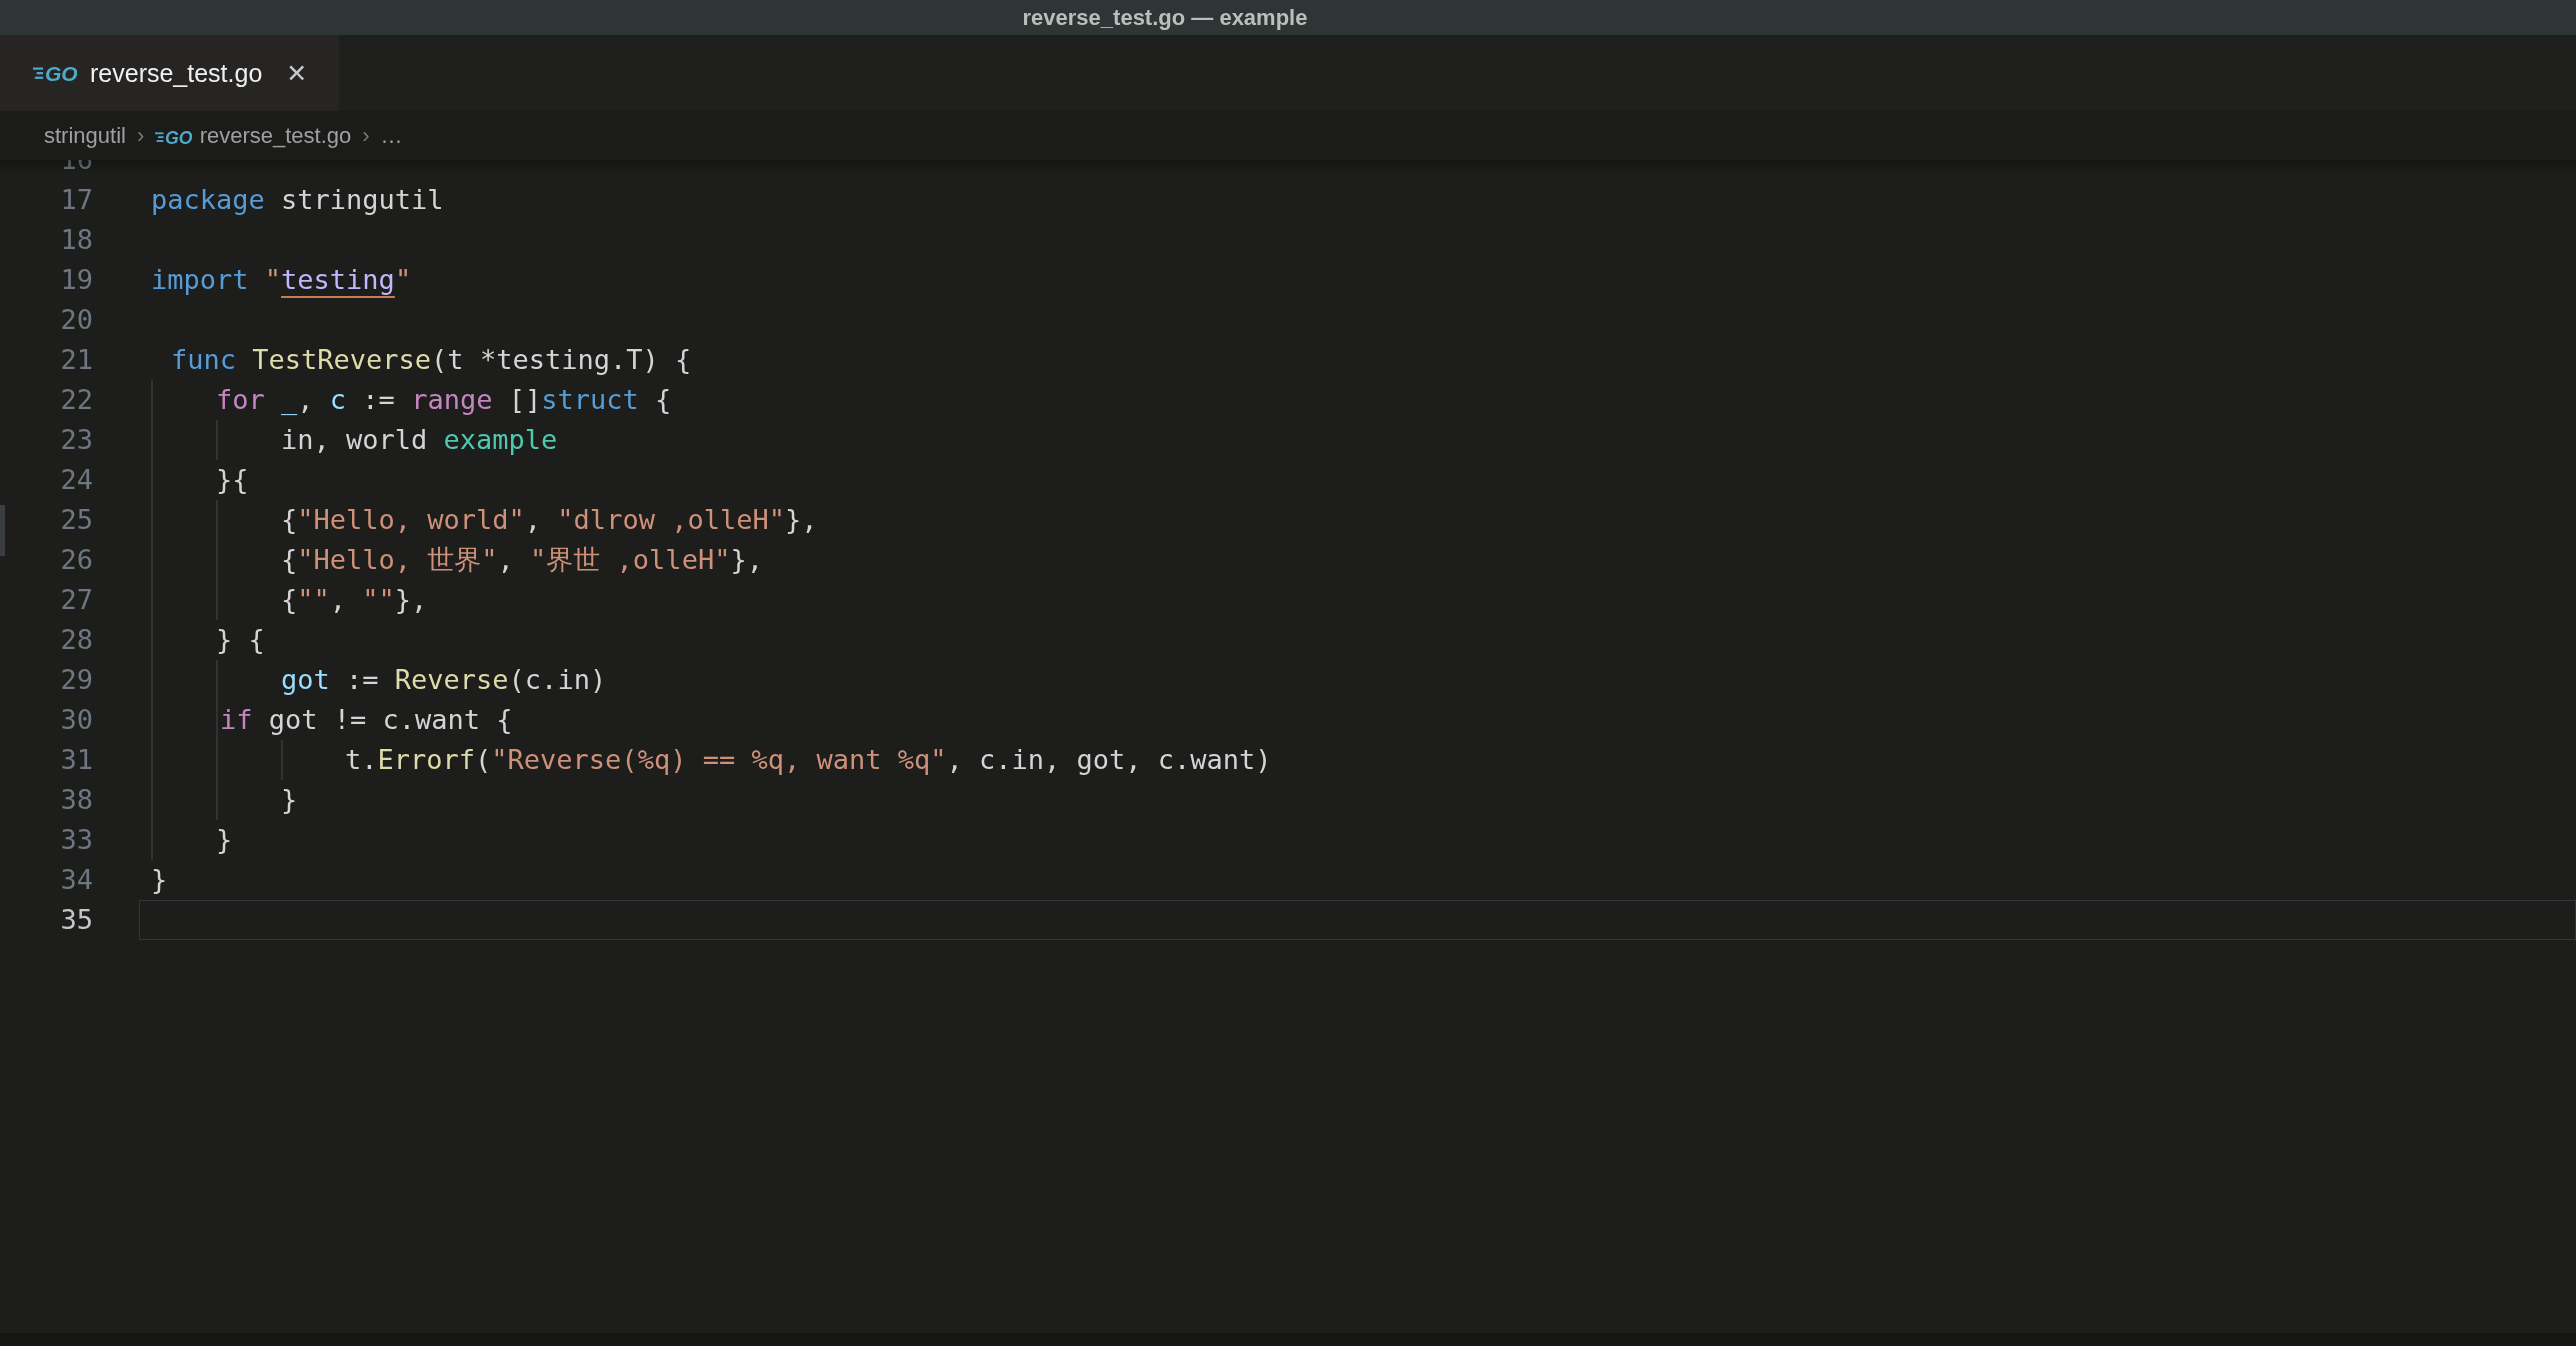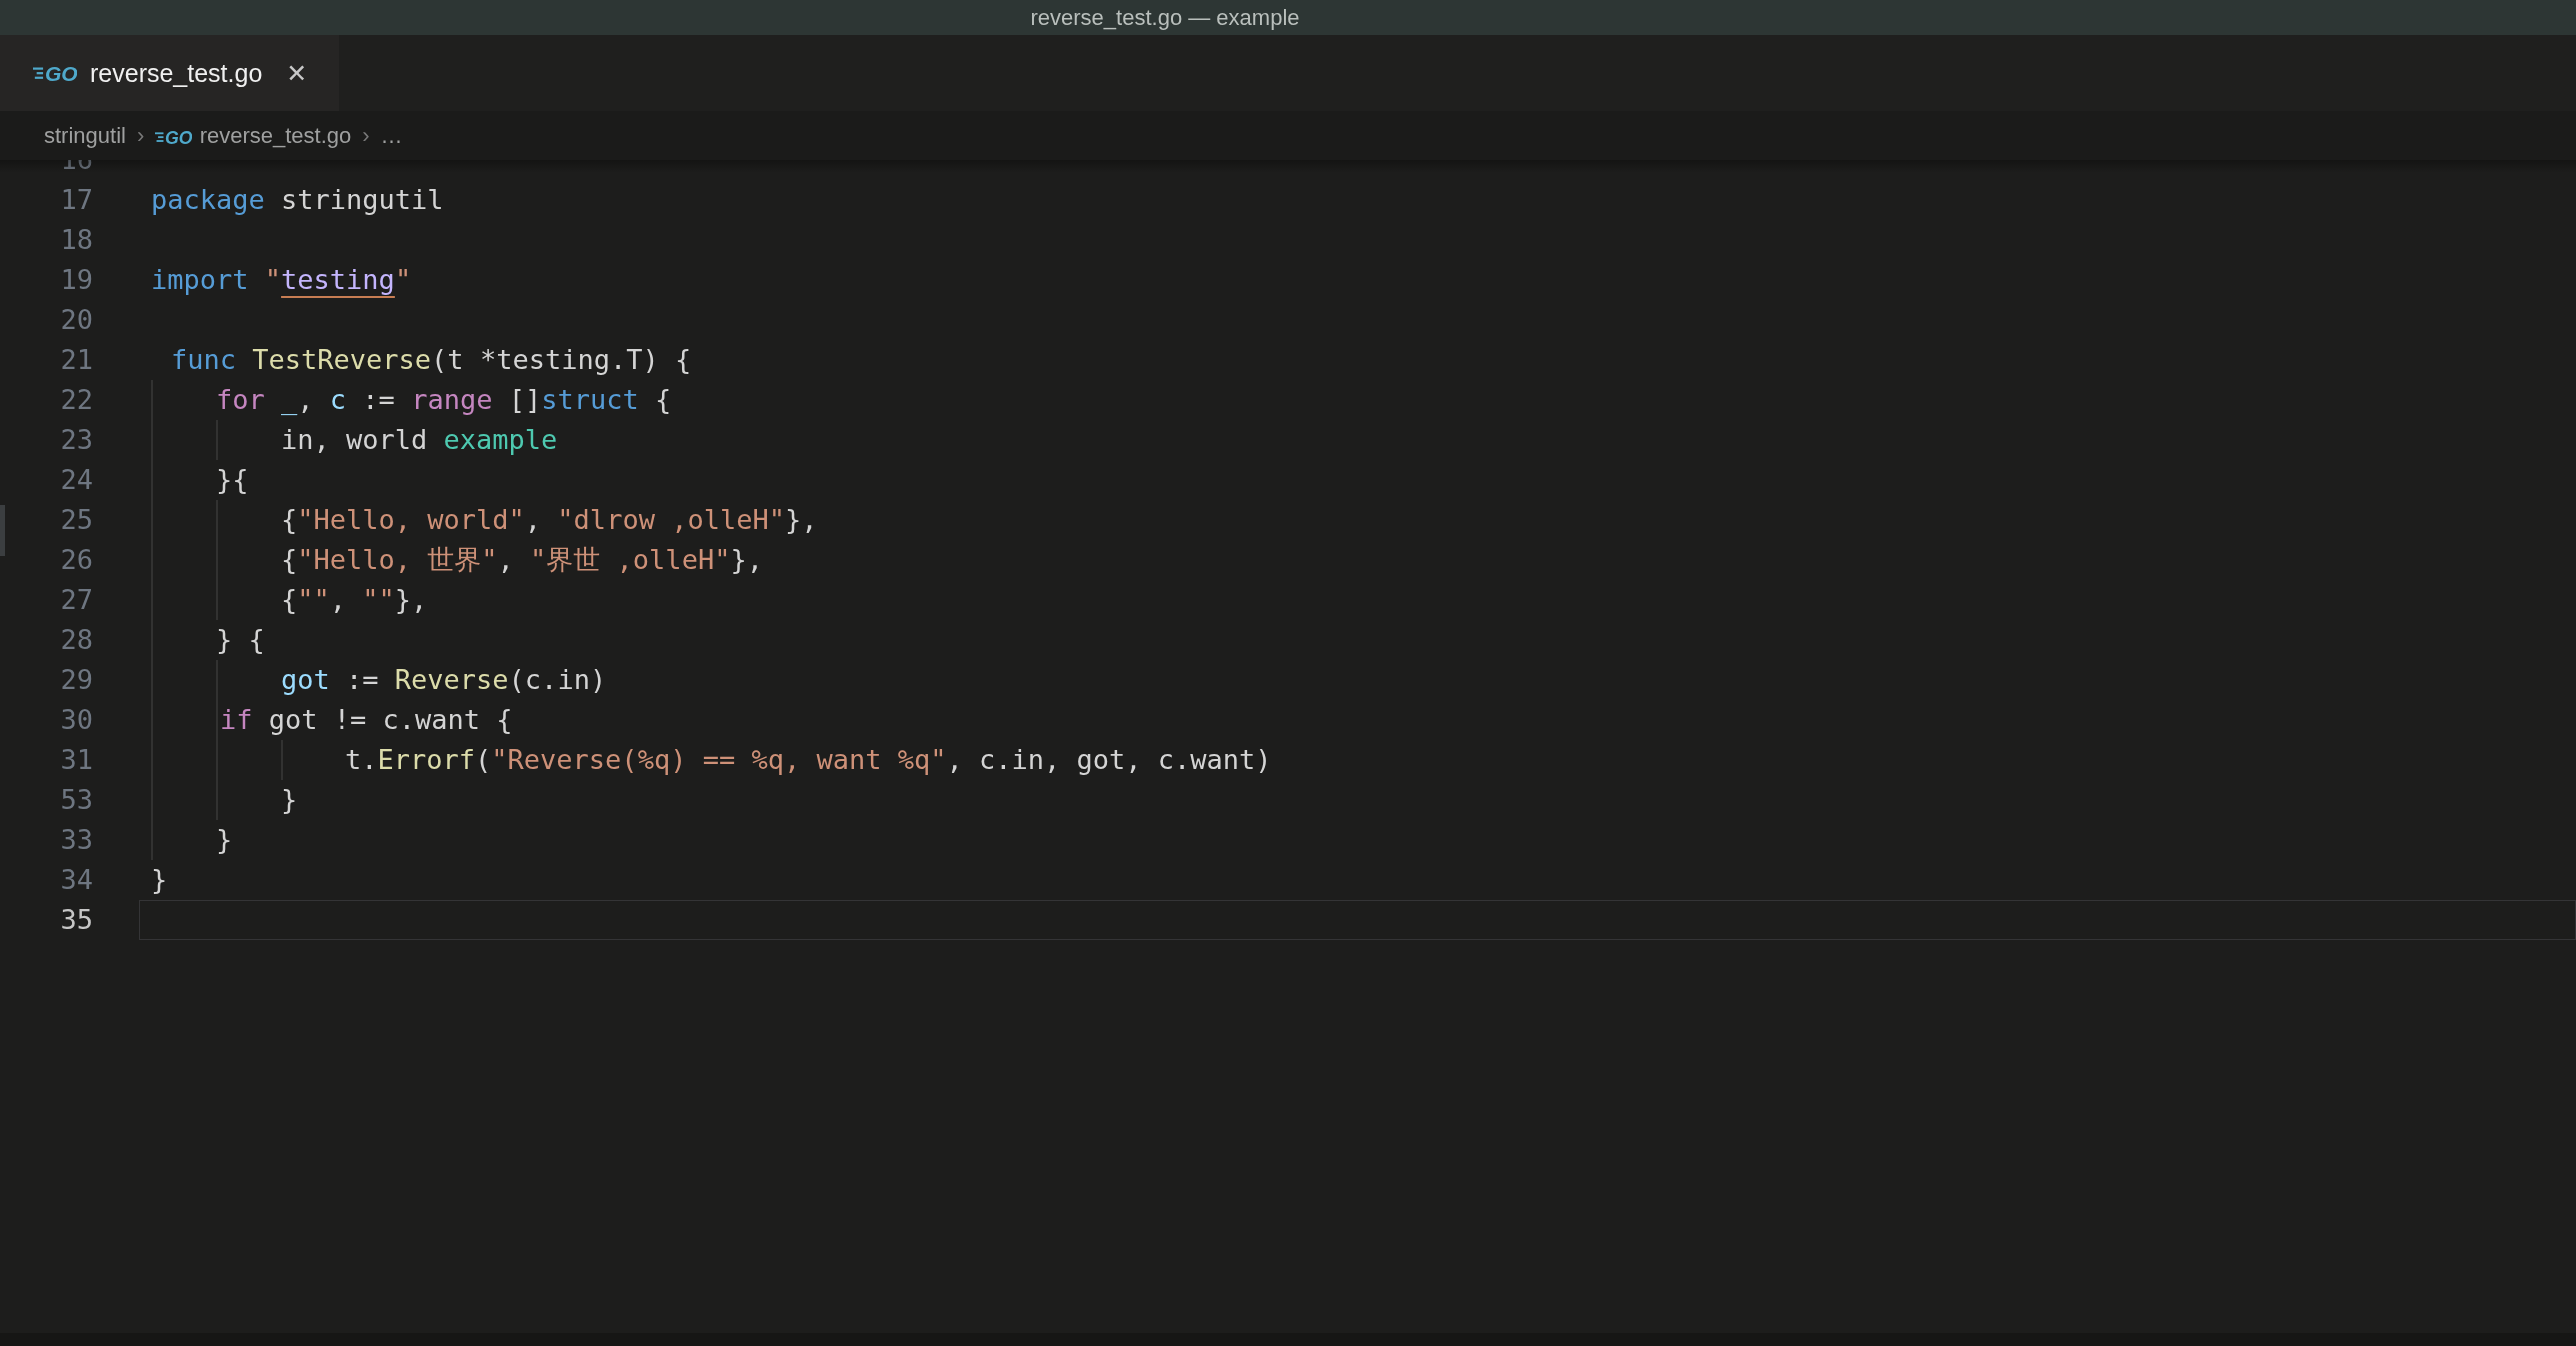--- a/index.html
+++ b/index.html
@@ -12,21 +12,21 @@
   .window{position:absolute;inset:0;}
 
   
   .titlebar{
     position:absolute;top:0;left:0;right:0;height:35px;
     background:var(--titlebar,#2d3634);
   }
   .title{
     position:absolute;left:1165px;top:50%;
     transform:translate(-50%,-50%);
-    font-size:22px;font-weight:400;color:#b9bfbc;white-space:nowrap;
+    font-size:22px;font-weight:700;color:#b9bfbc;white-space:nowrap;
   }
 
   
   .tabstrip{
     position:absolute;top:35px;left:0;right:0;height:76px;
     background:var(--tabstrip,#1f1f1e);
   }
   .tab{
     position:absolute;left:0;top:0;width:339px;height:76px;
     background:var(--tab,#262524);
@@ -217,21 +217,21 @@
         <div class="row">
           <div class="guide" style="left: 151px;"></div>
           <div class="guide" style="left: 216px;"></div>
           <div class="guide" style="left: 281px;"></div>
           <span class="lnum">31</span>
           <span class="code" style="padding-left: 194px;"><span style="color: rgb(212, 212, 212);">t.</span><span style="color: rgb(220, 220, 170);">Errorf</span><span style="color: rgb(212, 212, 212);">(</span><span style="color: rgb(206, 145, 120);">"Reverse(%q) == %q, want %q"</span><span style="color: rgb(212, 212, 212);">, c.in, got, c.want)</span></span>
         </div>
         <div class="row">
           <div class="guide" style="left: 151px;"></div>
           <div class="guide" style="left: 216px;"></div>
-          <span class="lnum">53</span>
+          <span class="lnum">38</span>
           <span class="code" style="padding-left: 130px;"><span style="color: rgb(212, 212, 212);">}</span></span>
         </div>
         <div class="row">
           <div class="guide" style="left: 151px;"></div>
           <span class="lnum">33</span>
           <span class="code" style="padding-left: 65px;"><span style="color: rgb(212, 212, 212);">}</span></span>
         </div>
         <div class="row">
           <span class="lnum">34</span>
           <span class="code" style="padding-left: 0px;"><span style="color: rgb(212, 212, 212);">}</span></span>

